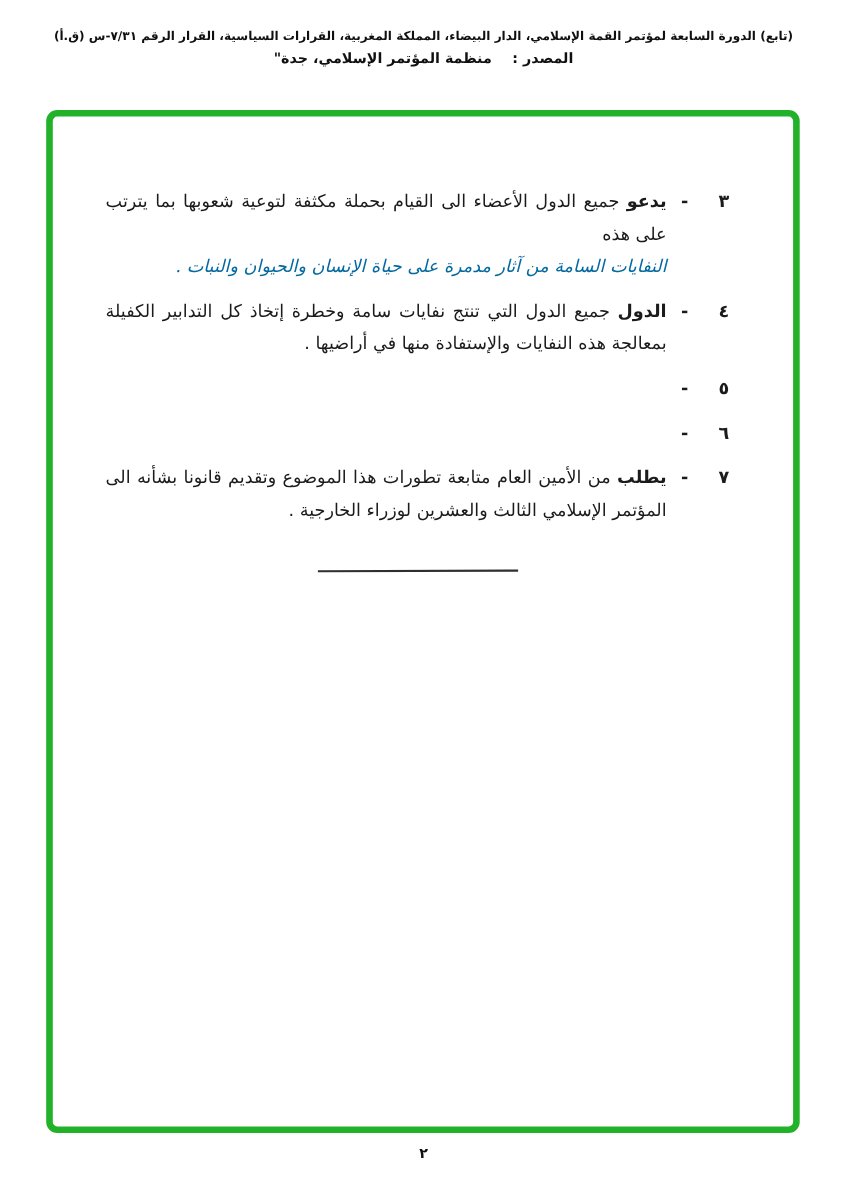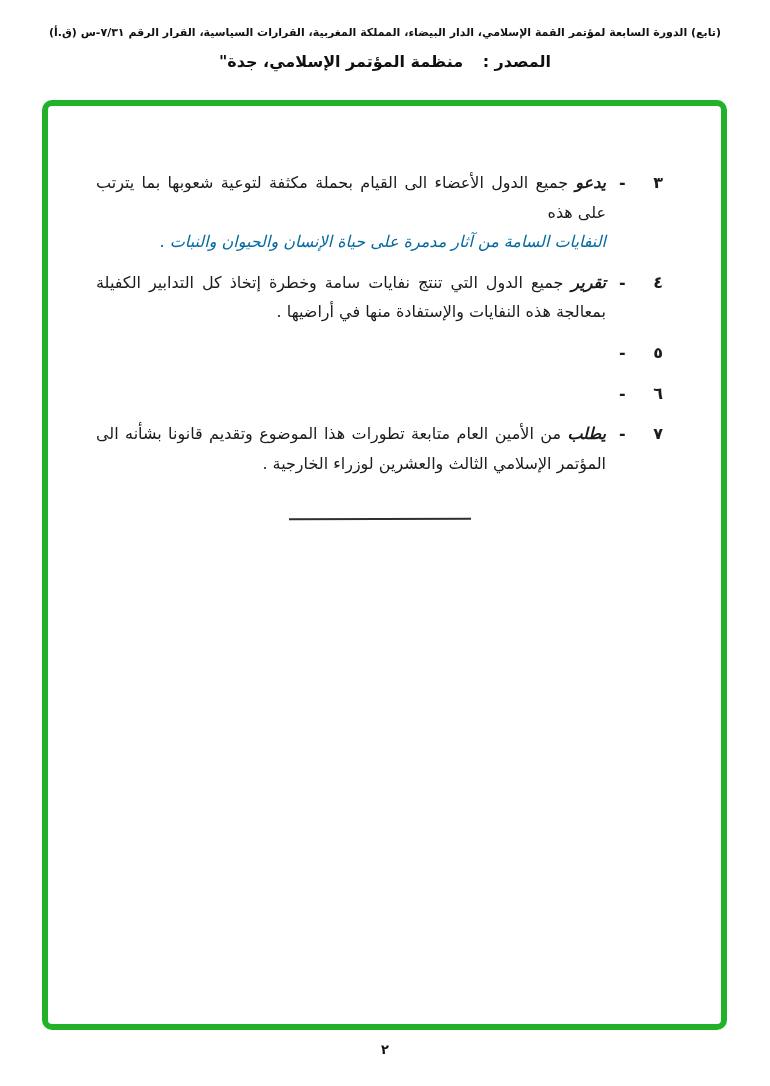--- a/index.html
+++ b/index.html
@@ -10,21 +10,21 @@
   }
   .header{
     position:absolute;top:26px;left:0;right:0;
     text-align:center;direction:rtl;
   }
   .header-line1{
     font-size:11px;font-weight:bold;letter-spacing:0;
     color:#101010;white-space:nowrap;
   }
   .header-line2{
-    margin-top:13px;font-size:16px;font-weight:bold;color:#101010;text-align:center;
+    margin-top:7px;font-size:13px;font-weight:bold;color:#101010;text-align:center;
   }
   .header-line2 .src-label{margin-left:14px;}
   .frame{
     position:absolute;left:42px;top:100px;width:685px;height:930px;
     border:6px solid #22b22a;border-radius:10px;box-sizing:border-box;
     background:#ffffff;
   }
   .content{
     direction:rtl;text-align:right;
     padding:62px 58px 0 48px;
@@ -32,21 +32,21 @@
   .item{
     display:flex;gap:13px;
     font-size:16px;line-height:1.85;
     margin-bottom:11px;color:#1b1b1b;
   }
   .item-num{
     flex:0 0 44px;display:flex;justify-content:space-between;
     font-weight:bold;
   }
   .item-body{flex:1;text-align:justify;}
-  .lead{font-weight:bold;font-style:italic;}
+  .lead{font-weight:bold;}
   .cont-italic{
     display:block;font-style:italic;color:#0369a1;
     font-family:"DejaVu Serif","DejaVu Sans",serif;
   }
   .divider{
     width:182px;margin:40px auto 0;
     border-top:2px solid #2f2f2f;height:0;
     transform:rotate(-0.2deg);
   }
   .page-number{
@@ -79,21 +79,21 @@
         <span class="cont-italic">النفايات السامة من آثار مدمرة على حياة الإنسان والحيوان والنبات .</span>
       </div>
     </div>
 
     <div class="item">
       <div class="item-num">
         <span>٤</span>
         <span>-</span>
       </div>
       <div class="item-body">
-        <span class="lead">تقرير</span>
+        <span class="lead">الدول</span>
         <span>جميع الدول التي تنتج نفايات سامة وخطرة إتخاذ كل التدابير الكفيلة بمعالجة هذه النفايات والإستفادة منها في أراضيها .</span>
       </div>
     </div>
 
     <div class="item">
       <div class="item-num">
         <span>٥</span>
         <span>-</span>
       </div>
     </div>

